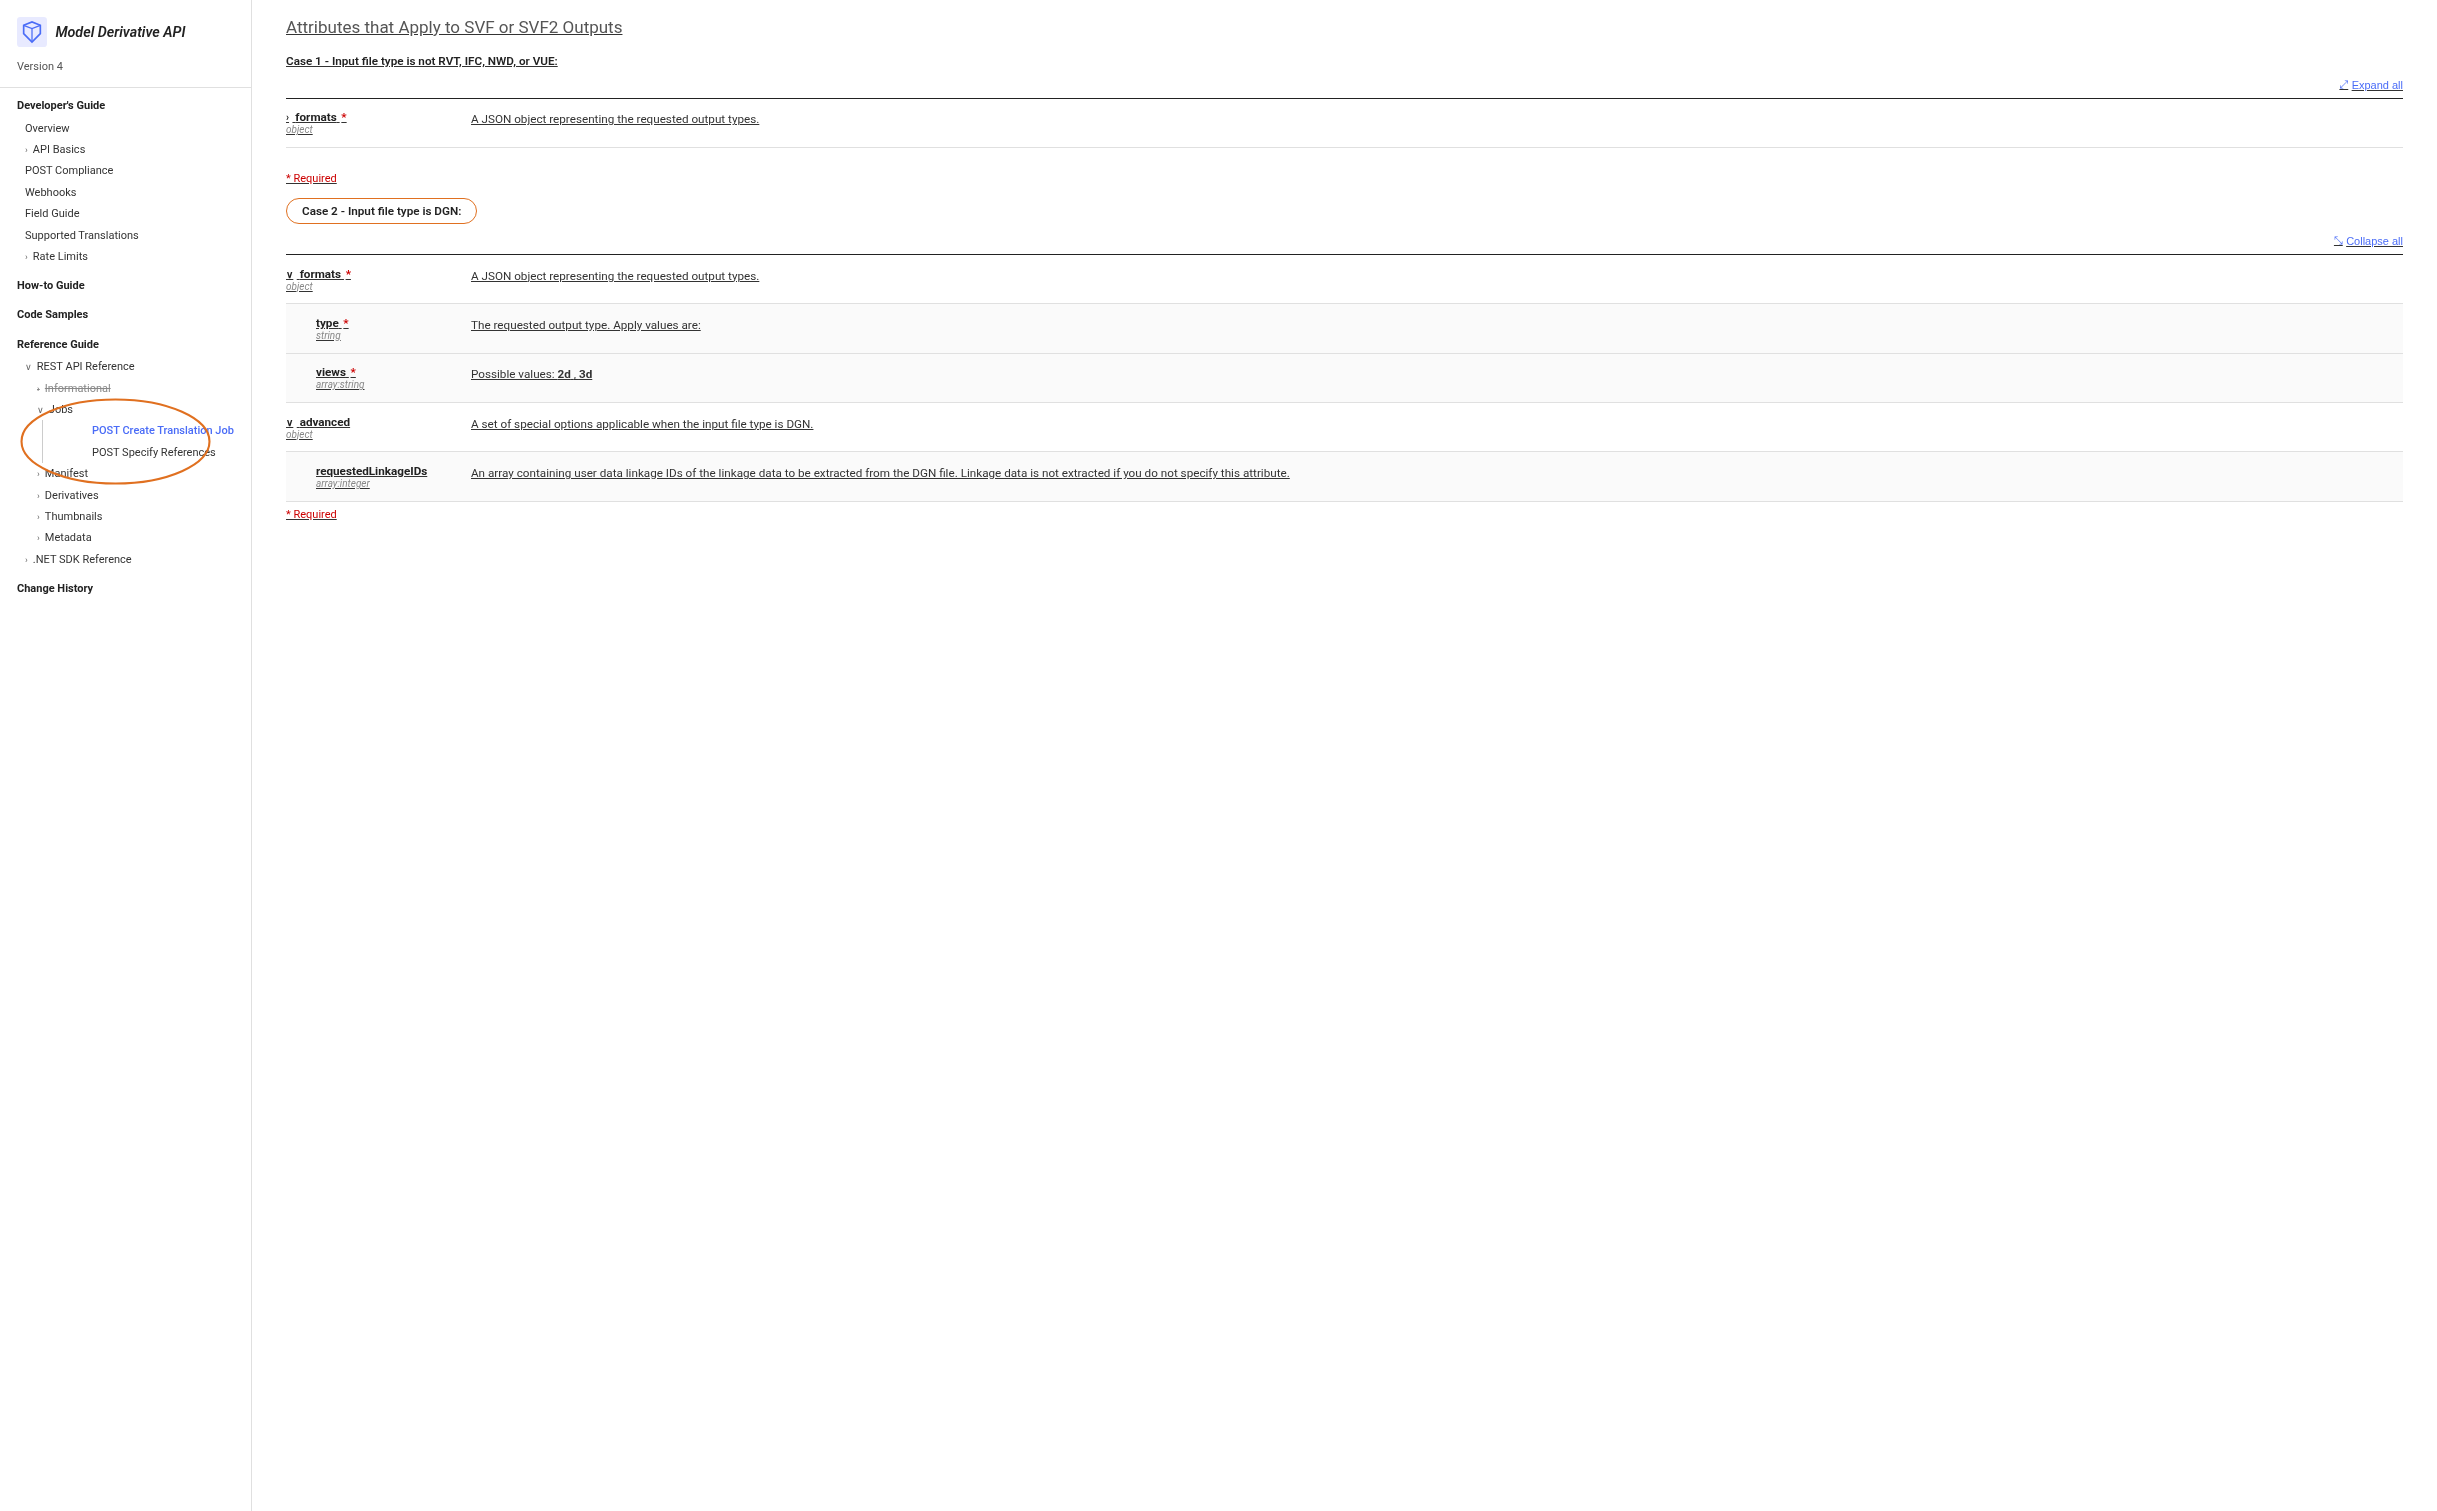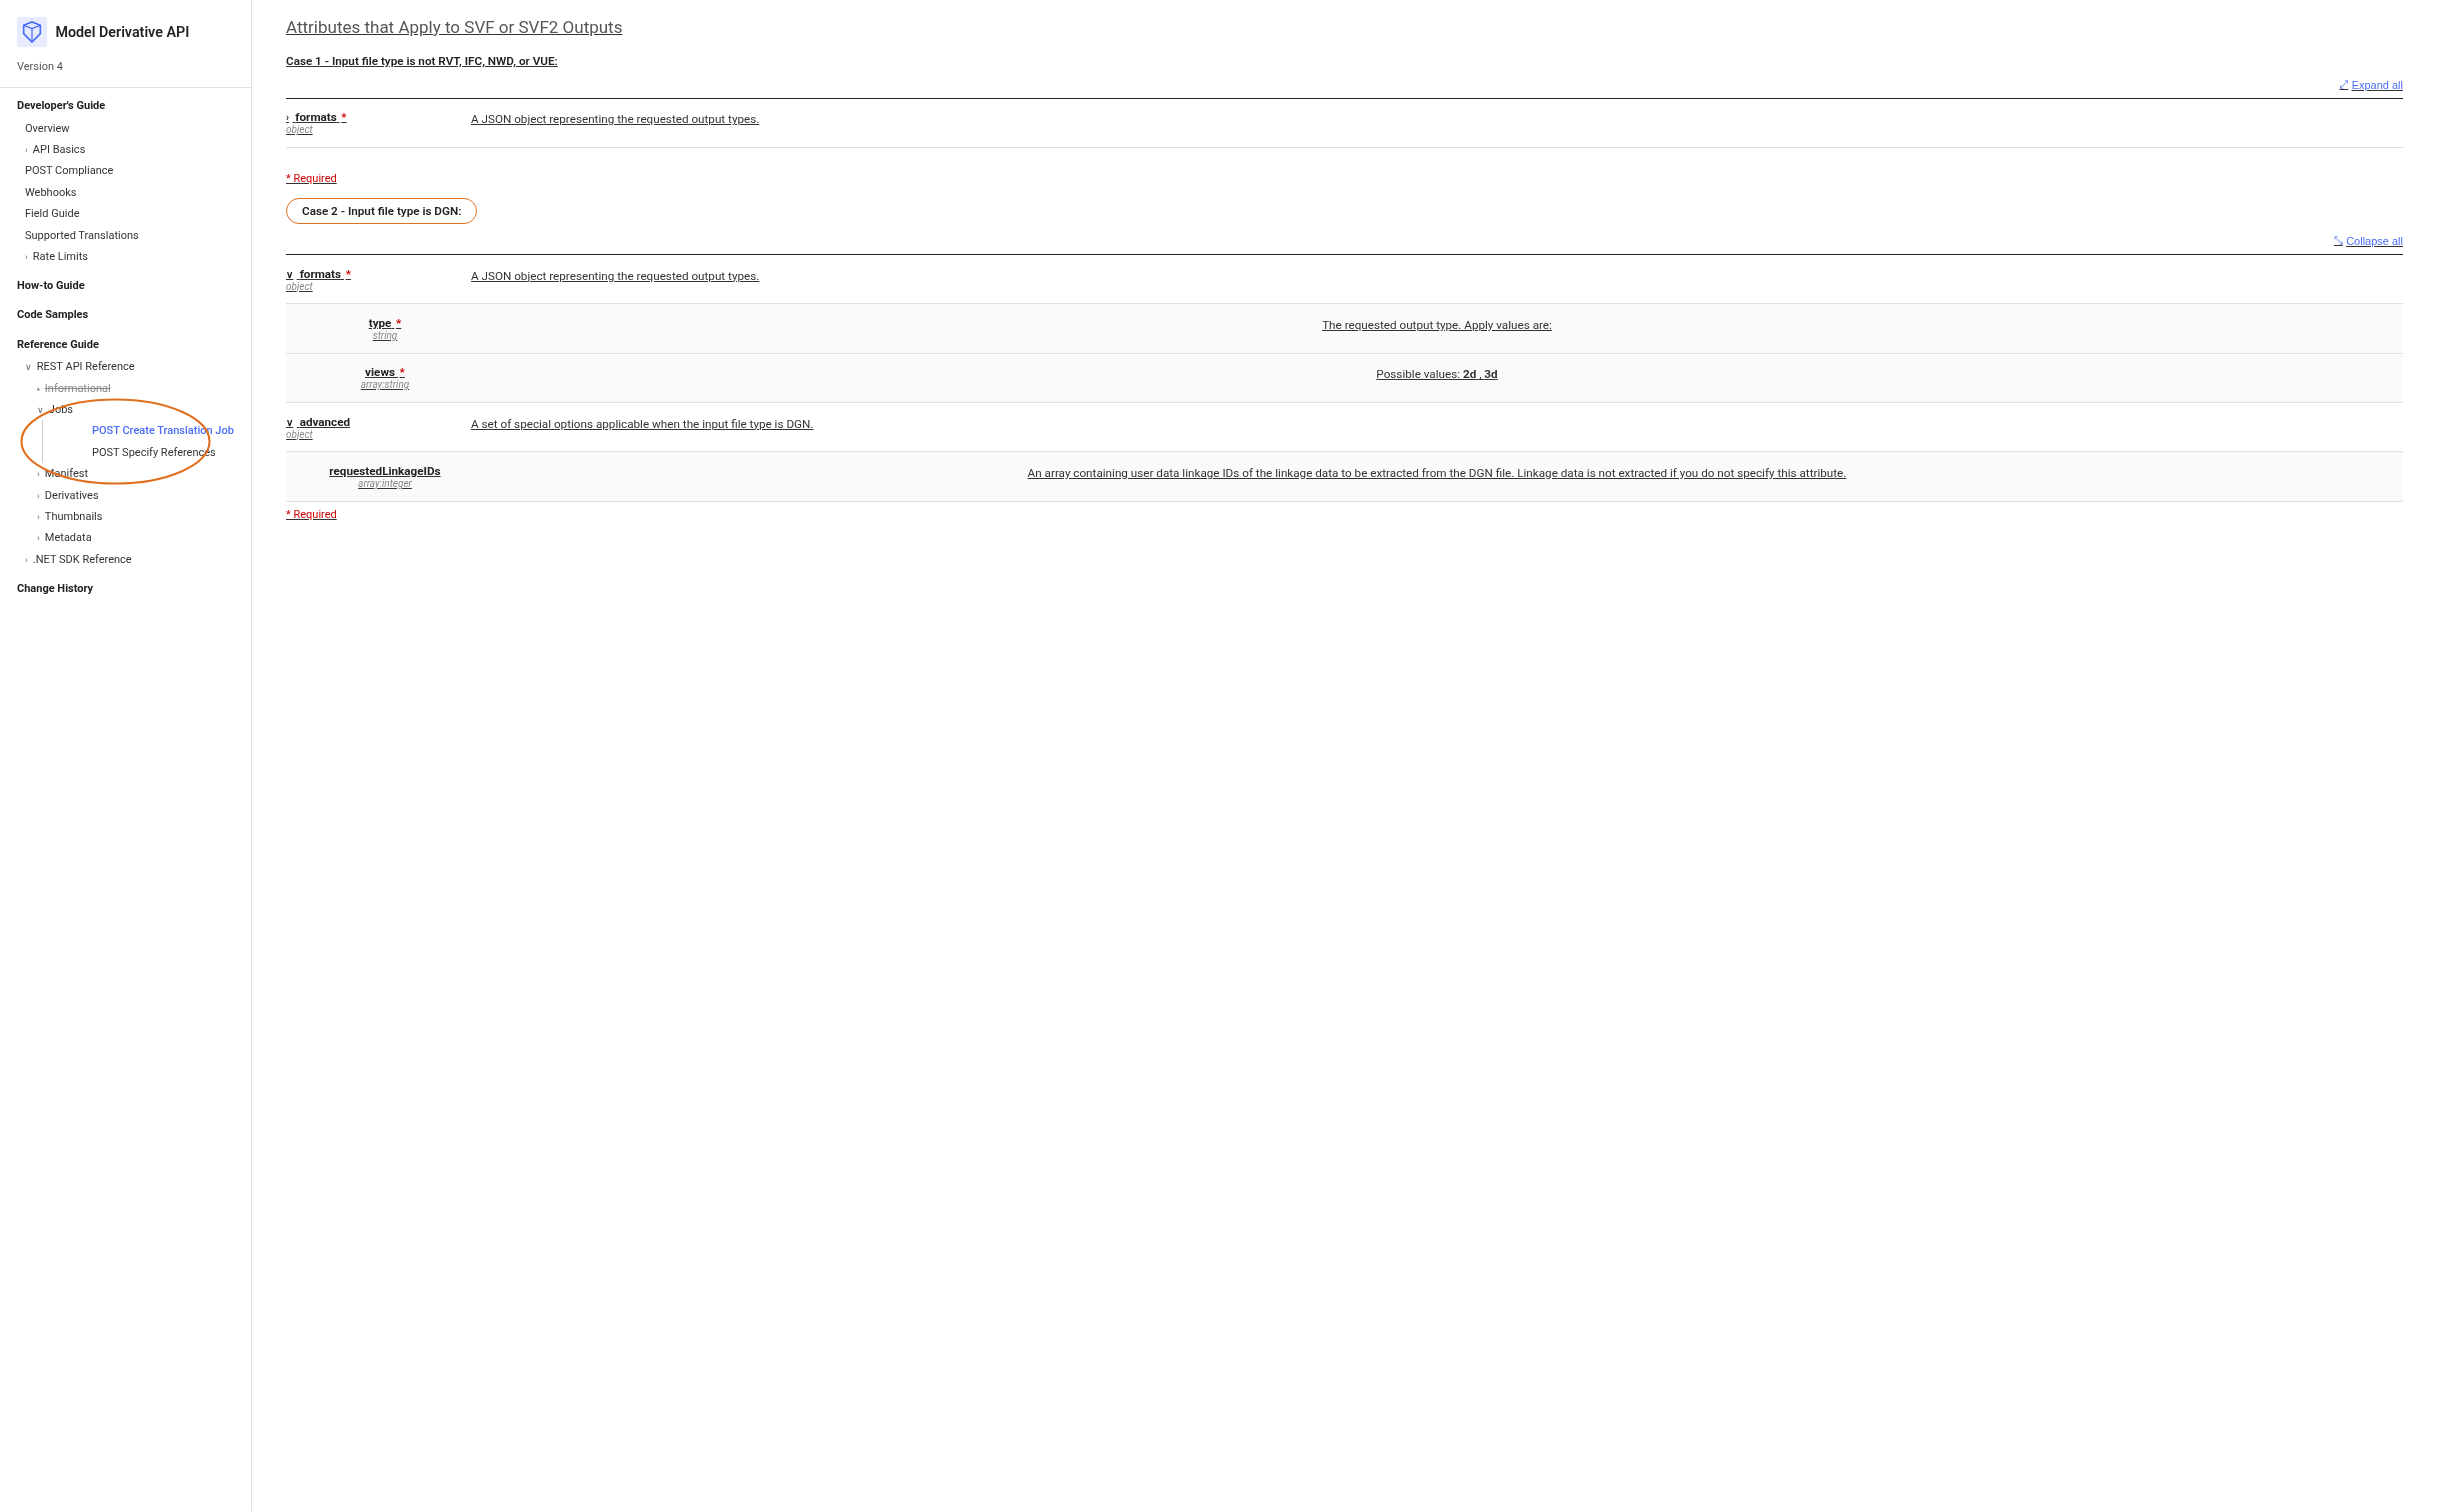--- a/index.html
+++ b/index.html
@@ -21,20 +21,21 @@
       padding: 0 17px 13.4px 17px;
     }
     .sidebar-logo-icon {
       width: 30px;
       height: 30px;
     }
     .sidebar-app-title {
       font-size: 14.3px;
       font-weight: 600;
       color: #222;
+      font-style: italic;
     }
     .sidebar-version {
       padding: 0 17px 13.4px 17px;
       font-size: 11px;
       color: #555;
       border-bottom: 0.8px solid #e0e0e0;
     }
     .sidebar-section-title {
       padding: 11.7px 17px 5px 17px;
       font-size: 11px;
@@ -180,21 +181,20 @@
       font-size: 11px;
       font-weight: 600;
     }
     .views-values {
       font-size: 11.7px;
     }
     .views-values .bold { font-weight: 700; }
 
     .param-row.sub-row {
       background: #fafafa;
-      text-align: center;
     }
     .param-row.sub-row .param-left {
       padding-left: 34px;
     }
   </style>
 </head>
 <body>
 
 <div id="sidebar">
   <div class="sidebar-logo-area">

